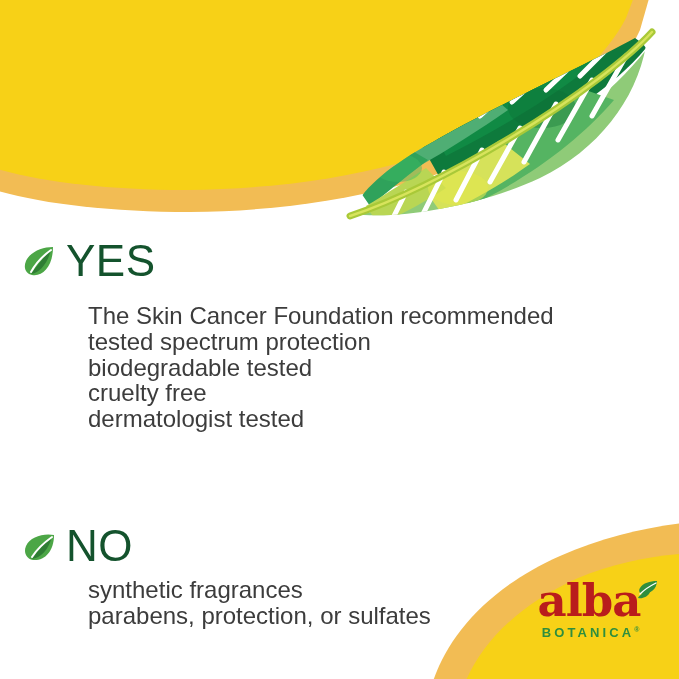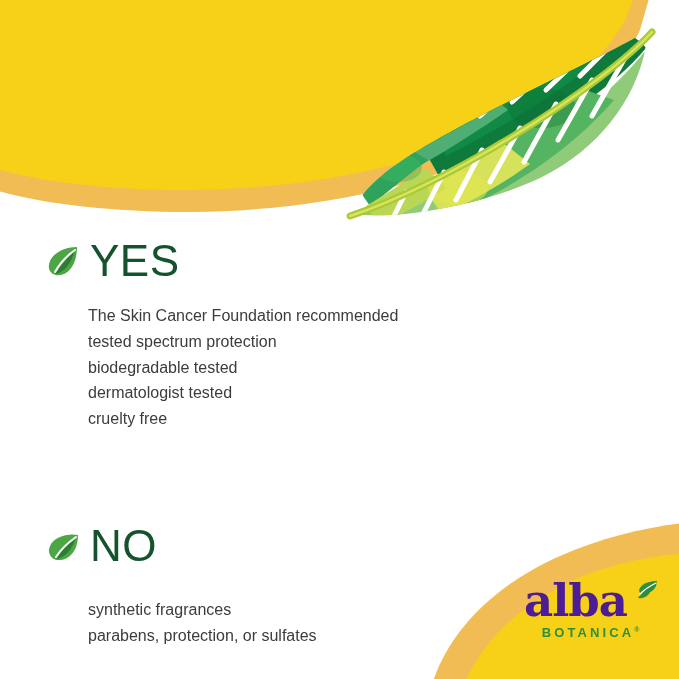--- a/index.html
+++ b/index.html
@@ -43,21 +43,21 @@
     left: 0;
     width: 679px;
   }
   .section-yes { top: 238px; }
   .section-no  { top: 523px; }
 
   .section-head {
     display: flex;
     align-items: center;
     height: 46px;
-    padding-left: 46px;
+    padding-left: 22px;
   }
   .bullet-leaf {
     width: 34px;
     height: 34px;
     flex: 0 0 34px;
     display: block;
   }
   .section-title {
     margin-left: 10px;
     font-family: "Liberation Sans", sans-serif;
@@ -69,48 +69,48 @@
     white-space: nowrap;
   }
 
   .section-list {
     list-style: none;
     margin: 0;
     padding: 0;
     padding-left: 88px;
   }
   .section-yes .section-list { margin-top: 19px; }
-  .section-no  .section-list { margin-top: 28px; }
+  .section-no  .section-list { margin-top: 8px; }
 
   .section-list li {
     font-family: "Liberation Sans", sans-serif;
-    font-size: 16px;
+    font-size: 24px;
     font-weight: 400;
     color: #3c3c3c;
     line-height: 25.8px;
     white-space: nowrap;
   }
 
   
   .brand-logo {
     position: absolute;
     left: 524px;
     top: 578px;
     width: 130px;
     height: 66px;
   }
   .brand-wordmark {
     position: relative;
     font-family: "DejaVu Serif", serif;
     font-size: 45px;
     font-weight: 700;
-    color: #4c1d95;
+    color: #b91c1c;
     line-height: 46px;
     letter-spacing: -1px;
-    text-align: left;
+    text-align: center;
     white-space: nowrap;
   }
   .brand-leaf-mark {
     position: absolute;
     right: -4px;
     top: 2px;
     width: 24px;
     height: 20px;
   }
   .brand-sub {
@@ -201,22 +201,22 @@
         <path d="M31 3 C20 3 8 8 4 17 C1 24 4 30 10 31 C21 33 31 22 31 3 Z" fill="#4ca646"></path>
         <path d="M29 5 C22 13 15 22 9 30 C17 29 26 20 29 5 Z" fill="#2f7d34"></path>
         <path d="M29 6 C22 11 14 19 9 28" stroke="#ffffff" stroke-width="2" fill="none" stroke-linecap="round"></path>
       </svg>
       <span class="section-title">YES</span>
     </div>
     <ul class="section-list">
       <li>The Skin Cancer Foundation recommended</li>
       <li>tested spectrum protection</li>
       <li>biodegradable tested</li>
+      <li>cruelty free</li>
       <li>dermatologist tested</li>
-      <li>cruelty free</li>
     </ul>
   </div>
 
   <div class="section section-no">
     <div class="section-head">
       <svg class="bullet-leaf" viewBox="0 0 34 34">
         <path d="M32 6 C21 4 8 8 4 17 C1 24 5 30 11 31 C22 32 32 23 32 6 Z" fill="#4ca646"></path>
         <path d="M30 7 C23 14 15 22 10 30 C18 29 27 21 30 7 Z" fill="#2f7d34"></path>
         <path d="M30 8 C23 13 15 20 10 28" stroke="#ffffff" stroke-width="2" fill="none" stroke-linecap="round"></path>
       </svg>

